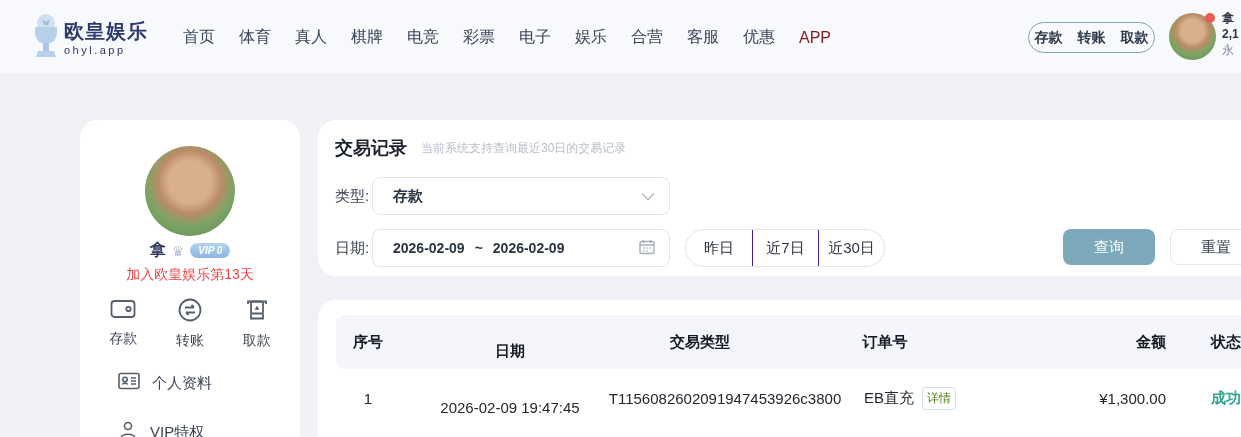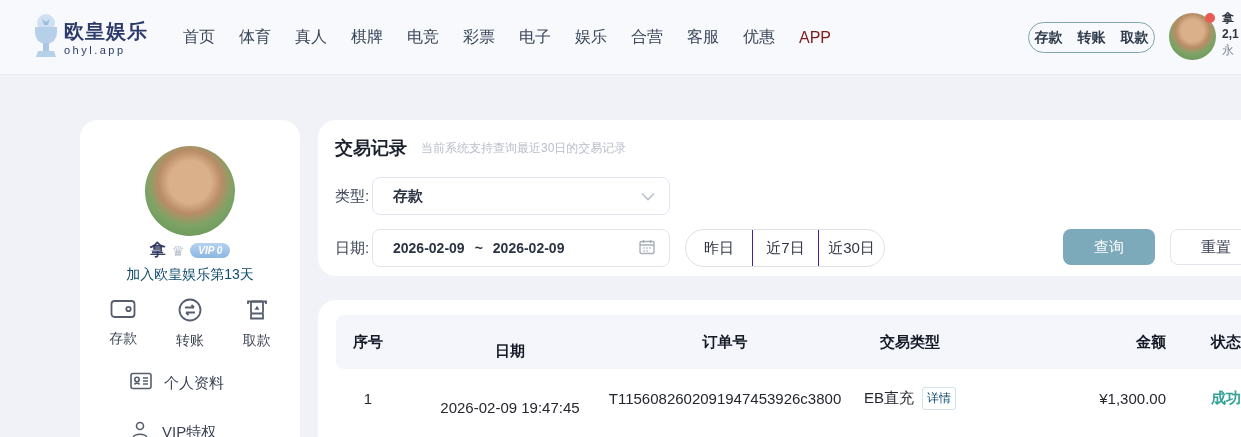--- a/index.html
+++ b/index.html
@@ -34,26 +34,26 @@
   .filter-card  { left:318px; top:120px; width:960px; height:156px; }
   .table-card   { left:318px; top:300px; width:970px; height:220px; }
   
   .side-avatar { position:absolute; left:65px; top:26px; width:90px; height:90px; border-radius:50%;
     background:radial-gradient(circle at 50% 40%, #d9b089 0 30%, #b98c66 45%, #7da465 62%, #5d8a52 100%); }
   .side-name-row { position:absolute; top:120px; left:0; width:100%; display:flex; justify-content:center; align-items:center; gap:6px; }
   .side-name { font-size:16px; font-weight:700; color:#333d63; }
   .vip-crown { color:#b9c3cf; font-size:14px; }
   .vip-badge { background:linear-gradient(180deg,#b5d3f0,#8db6e3); color:#fff; font-size:10px; font-style:italic;
     font-weight:700; border-radius:8px; padding:2px 8px; }
-  .join-text { position:absolute; top:146px; left:0; width:100%; text-align:center; font-size:14px; color:#0c4a6e; }
+  .join-text { position:absolute; top:146px; left:0; width:100%; text-align:center; font-size:14px; color:#ef4444; }
   .quick-actions { position:absolute; top:178px; left:10px; width:200px; display:flex; }
   .quick-action { flex:1; display:flex; flex-direction:column; align-items:center; gap:6px; cursor:pointer; }
   .quick-action svg { stroke:#565e6d; }
   .quick-action .qa-label { font-size:14px; color:#3f4656; }
-  .side-menu-item { position:absolute; left:38px; display:flex; align-items:center; gap:12px; cursor:pointer;margin-left:12px; }
+  .side-menu-item { position:absolute; left:38px; display:flex; align-items:center; gap:12px; cursor:pointer; }
   .side-menu-item svg { stroke:#565e6d; }
   .menu-label { font-size:15px; color:#3a4254; }
   .mi-1 { top:252px; } .mi-2 { top:300px; }
   
   .panel-title-row { position:absolute; left:17px; top:16px; display:flex; align-items:center; gap:14px; }
   .panel-title { font-size:18px; font-weight:700; color:#1c212e; }
   .panel-subtitle { font-size:12px; color:#b8bdc9; }
   .f-label { position:absolute; left:17px; font-size:15px; color:#3a4254; }
   .lbl-1 { top:67px; } .lbl-2 { top:119px; }
   .select-box, .date-box { position:absolute; left:54px; width:298px; height:38px; border:1px solid #e2e5ed;
@@ -77,21 +77,21 @@
   .btn-query { left:745px; background:#7caaba; color:#fff; border:none; }
   .btn-reset { left:852px; background:#fff; color:#3a4254; border:1px solid #e2e5ed; }
   
   .tbl-head { position:absolute; left:18px; top:15px; width:936px; height:54px; background:#f4f6fb;
     border-radius:8px; display:flex; align-items:center; }
   .tbl-row { position:absolute; left:18px; top:69px; width:936px; height:58px; display:flex; align-items:center; }
   .c { display:flex; align-items:center; justify-content:center; font-size:15px; color:#24272e; }
   .c1 { width:64px; } .c2 { width:220px;margin-top:19px; } .c3 { width:210px; } .c4 { width:160px; }
   .c5 { width:190px; justify-content:flex-end; padding-right:14px; } .c6 { width:92px; }
   .tbl-head .c { font-weight:700; color:#151a26; }
-  .detail-badge { margin-left:8px; font-size:12px; color:#0c4a6e; border:1px solid #cfe3e8;
+  .detail-badge { margin-left:8px; font-size:12px; color:#4d7c0f; border:1px solid #cfe3e8;
     border-radius:3px; padding:2px 4px; cursor:pointer; background:#fff; }
   .status-success { color:#31a295; font-weight:600; }
 </style>
 </head>
 <body>
 
 <header class="navbar">
   <div class="brand">
     <span>
       <svg width="36" height="46" viewBox="0 0 36 46">
@@ -231,22 +231,22 @@
     <div class="segment">近30日</div>
   </div>
   <button class="btn btn-query">查询</button>
   <button class="btn btn-reset">重置</button>
 </section>
 
 <section class="card table-card">
   <div class="tbl-head">
     <span class="c c1">序号</span>
     <span class="c c2">日期</span>
+    <span class="c c4">交易类型</span>
     <span class="c c3">订单号</span>
-    <span class="c c4">交易类型</span>
     <span class="c c5">金额</span>
     <span class="c c6">状态</span>
   </div>
   <div class="tbl-row">
     <span class="c c1">1</span>
     <span class="c c2">2026-02-09 19:47:45</span>
     <span class="c c3">T1156082602091947453926c3800</span>
     <span class="c c4">
       <span>EB直充</span>
       <span class="detail-badge">详情</span>

